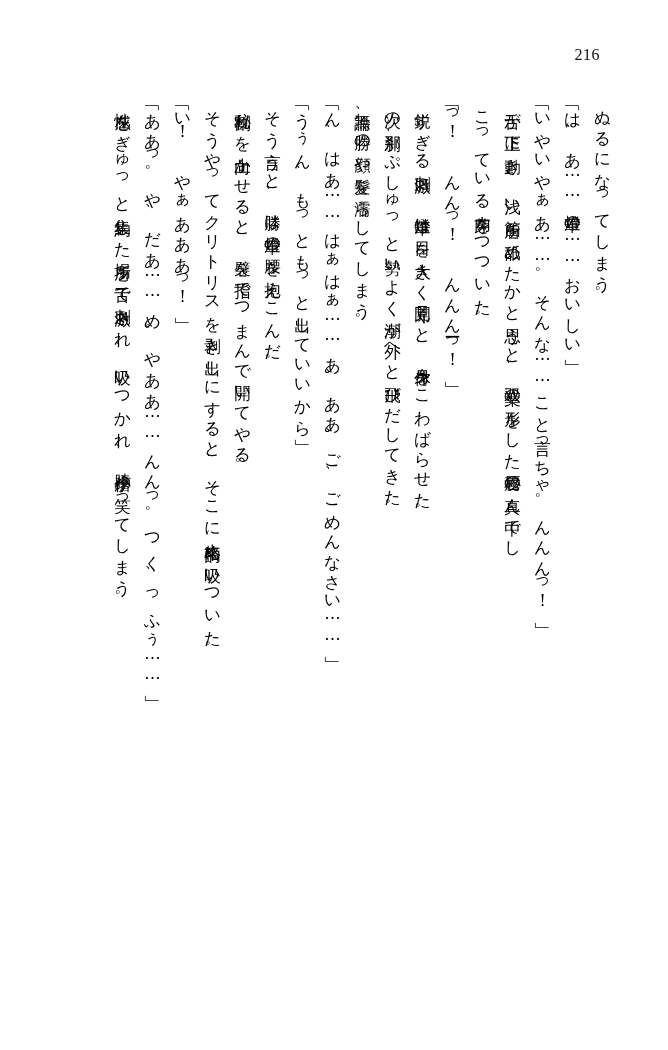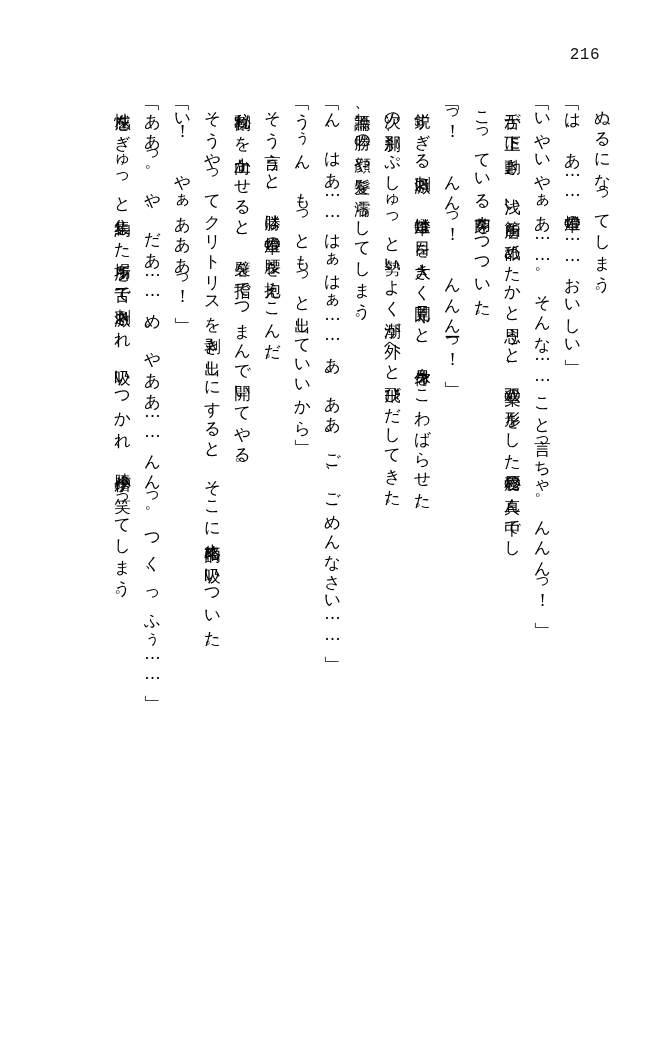--- a/index.html
+++ b/index.html
@@ -23,21 +23,21 @@
     box-sizing: border-box;
   }
 
   
   .page-number {
     position: absolute;
     top: 46px;
     right: 68px;
     font-size: 16px;
     letter-spacing: 0.5px;
-    font-family: Liberation Mono, monospace;
+    font-family: Liberation Serif, serif;
     color: #111111;
   }
 
   
   .text-body {
     position: absolute;
     top: 100px;
     right: 58px;
     left: 44px;
     bottom: 22px;

